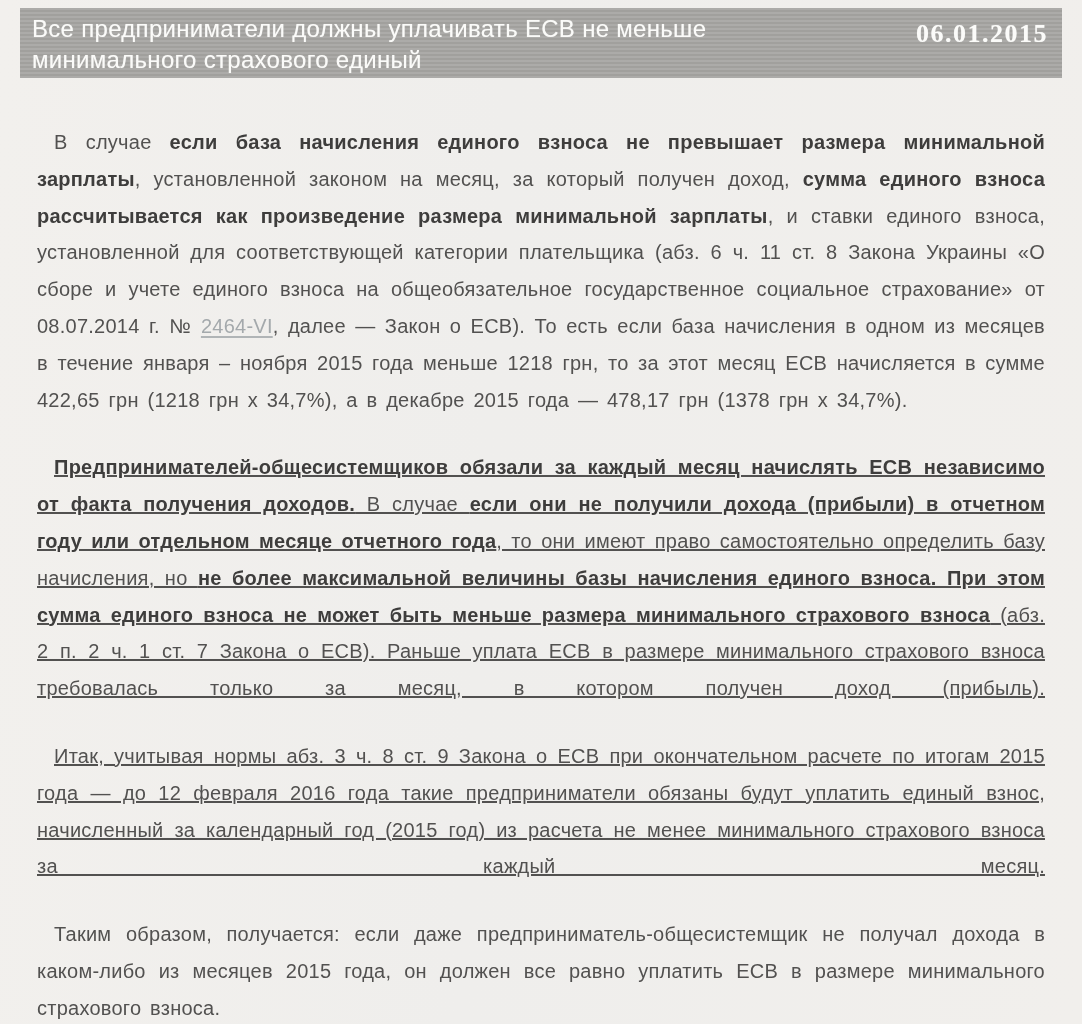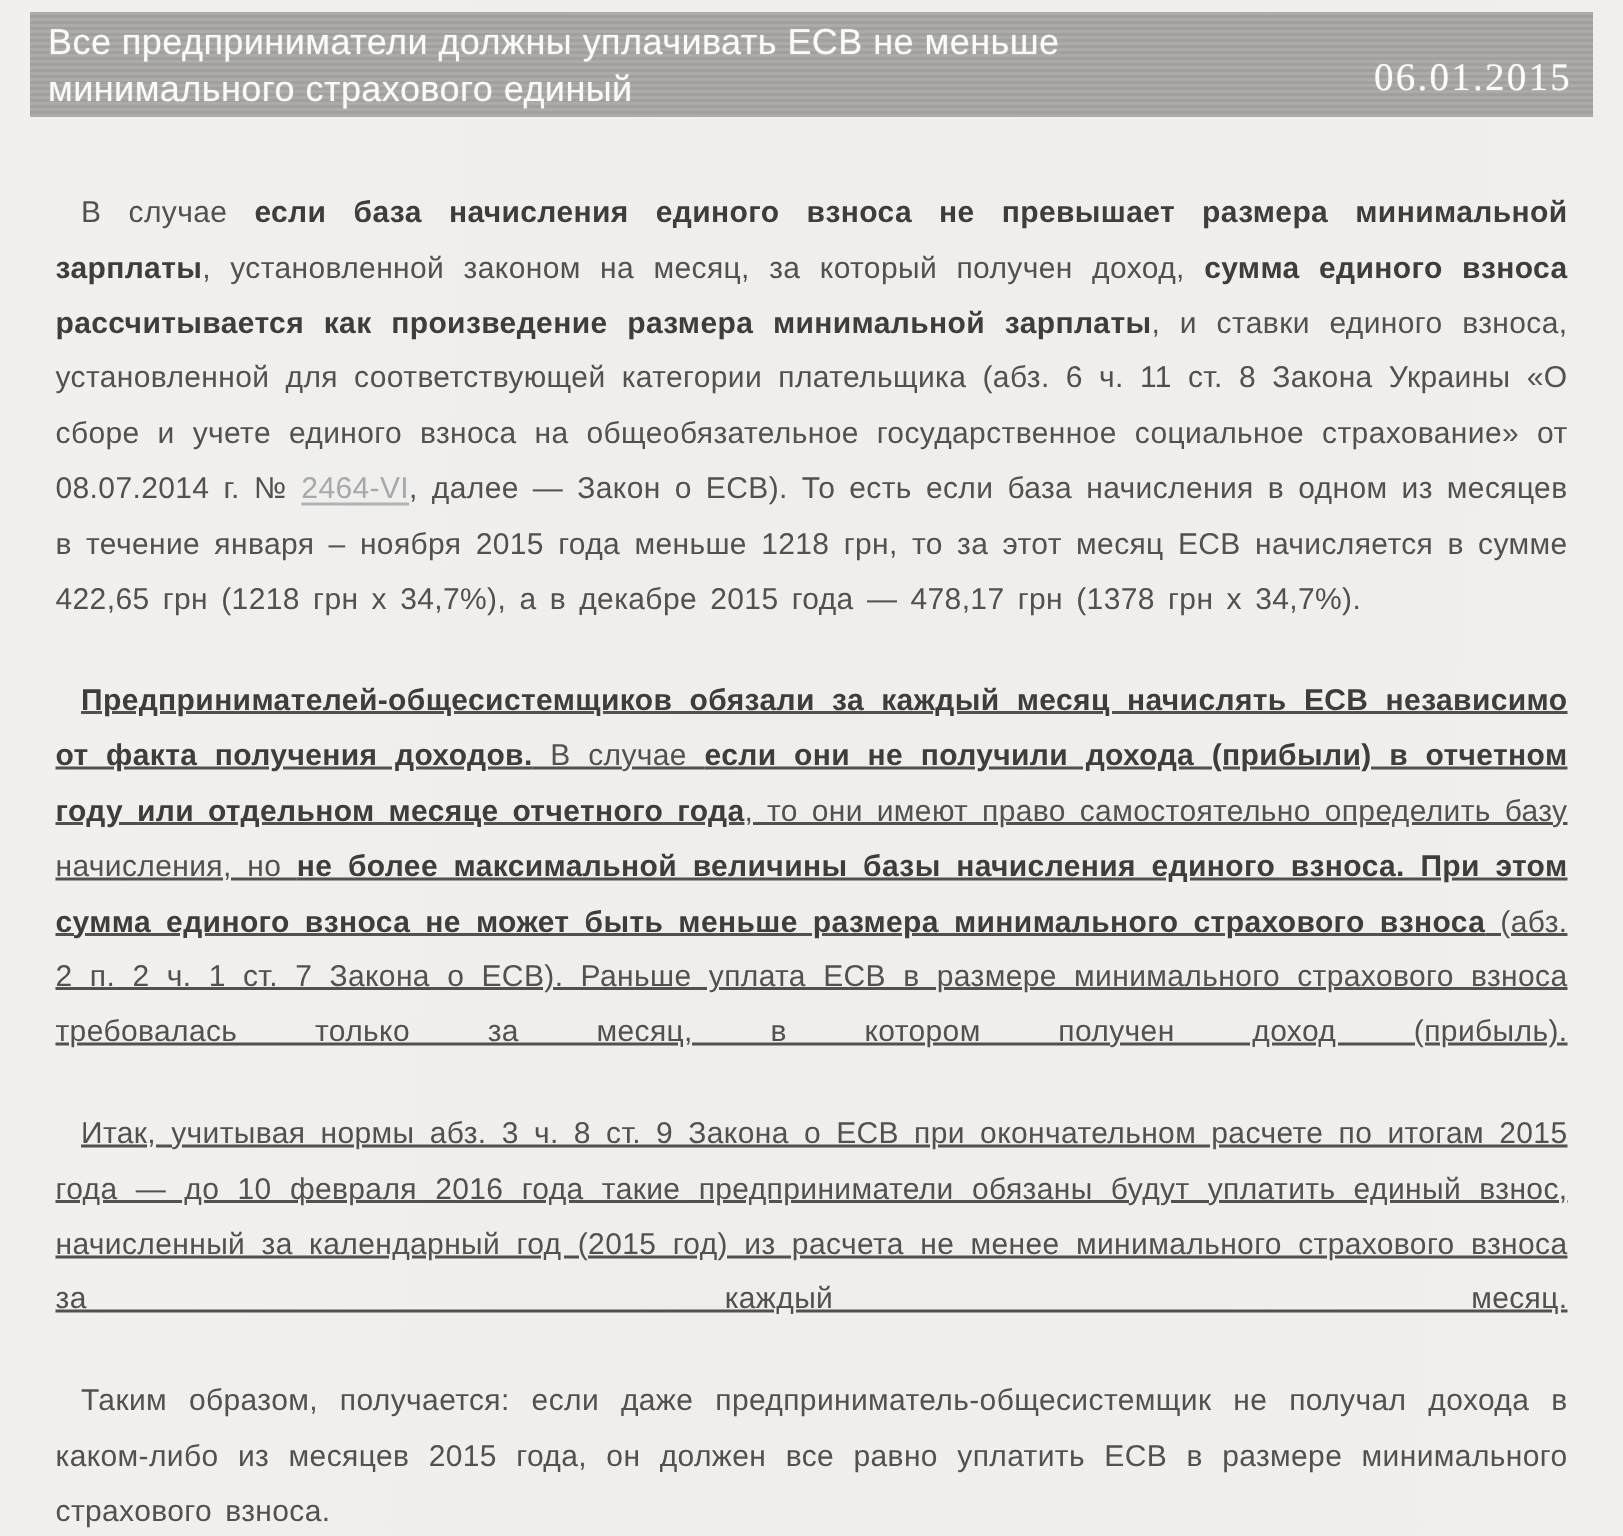--- a/index.html
+++ b/index.html
@@ -32,28 +32,27 @@
   .header-title {
     font-weight: normal;
     font-size: 24px;
     line-height: 31px;
     letter-spacing: 0.3px;
     color: #fbfbf9;
     text-shadow: 0 0 1px rgba(255,255,255,0.45);
   }
   .header-date {
     font-family: "Liberation Serif", serif;
-    font-weight: normal;
+    font-weight: bold;
     font-size: 26px;
     letter-spacing: 1.5px;
     color: #fbfbf9;
     padding-top: 6px;
     white-space: nowrap;
     text-shadow: 0 0 1px rgba(255,255,255,0.45);
-    margin-top: 18px;
   }
   .article {
     position: absolute;
     left: 37px;
     top: 124px;
     width: 1008px;
     font-size: 20px;
     line-height: 36.8px;
     letter-spacing: 0.25px;
     word-spacing: 3px;
@@ -88,15 +87,15 @@
   <div class="header-title">
     <div>Все предприниматели должны уплачивать ЕСВ не меньше</div>
     <div>минимального страхового единый</div>
   </div>
   <div class="header-date">06.01.2015</div>
 </div>
 
 <div class="article">
     <p class="para"><span class="seg-normal">В случае </span><span class="seg-bold">если база начисления единого взноса не превышает размера минимальной зарплаты</span><span class="seg-normal">, установленной законом на месяц, за который получен доход, </span><span class="seg-bold">сумма единого взноса рассчитывается как произведение размера минимальной зарплаты</span><span class="seg-normal">, и ставки единого взноса, установленной для соответствующей категории плательщика (абз. 6 ч. 11 ст. 8 Закона Украины «О сборе и учете единого взноса на общеобязательное государственное социальное страхование» от 08.07.2014 г. № </span><a class="seg-link">2464-VI</a><span class="seg-normal">, далее — Закон о ЕСВ). То есть если база начисления в одном из месяцев в течение января – ноября 2015 года меньше 1218 грн, то за этот месяц ЕСВ начисляется в сумме 422,65 грн (1218 грн х 34,7%), а в декабре 2015 года — 478,17 грн (1378 грн х 34,7%).</span></p>
     <p class="para justify-last"><span class="seg-bold">Предпринимателей-общесистемщиков обязали за каждый месяц начислять ЕСВ независимо от факта получения доходов.</span><span class="seg-normal"> В случае </span><span class="seg-bold">если они не получили дохода (прибыли) в отчетном году или отдельном месяце отчетного года</span><span class="seg-normal">, то они имеют право самостоятельно определить базу начисления, но </span><span class="seg-bold">не более максимальной величины базы начисления единого взноса. При этом сумма единого взноса не может быть меньше размера минимального страхового взноса</span><span class="seg-normal"> (абз. 2 п. 2 ч. 1 ст. 7 Закона о ЕСВ). Раньше уплата ЕСВ в размере минимального страхового взноса требовалась только за месяц, в котором получен доход (прибыль).</span></p>
-    <p class="para justify-last"><span class="seg-normal">Итак, учитывая нормы абз. 3 ч. 8 ст. 9 Закона о ЕСВ при окончательном расчете по итогам 2015 года — до 10 февраля 2016 года такие предприниматели обязаны будут уплатить единый взнос, начисленный за календарный год (2015 год) из расчета не менее минимального страхового взноса за каждый месяц.</span></p>
+    <p class="para justify-last"><span class="seg-normal">Итак, учитывая нормы абз. 3 ч. 8 ст. 9 Закона о ЕСВ при окончательном расчете по итогам 2015 года — до 12 февраля 2016 года такие предприниматели обязаны будут уплатить единый взнос, начисленный за календарный год (2015 год) из расчета не менее минимального страхового взноса за каждый месяц.</span></p>
     <p class="para"><span class="seg-normal">Таким образом, получается: если даже предприниматель-общесистемщик не получал дохода в каком-либо из месяцев 2015 года, он должен все равно уплатить ЕСВ в размере минимального страхового взноса.</span></p>
   </div>
 
 </body></html>

